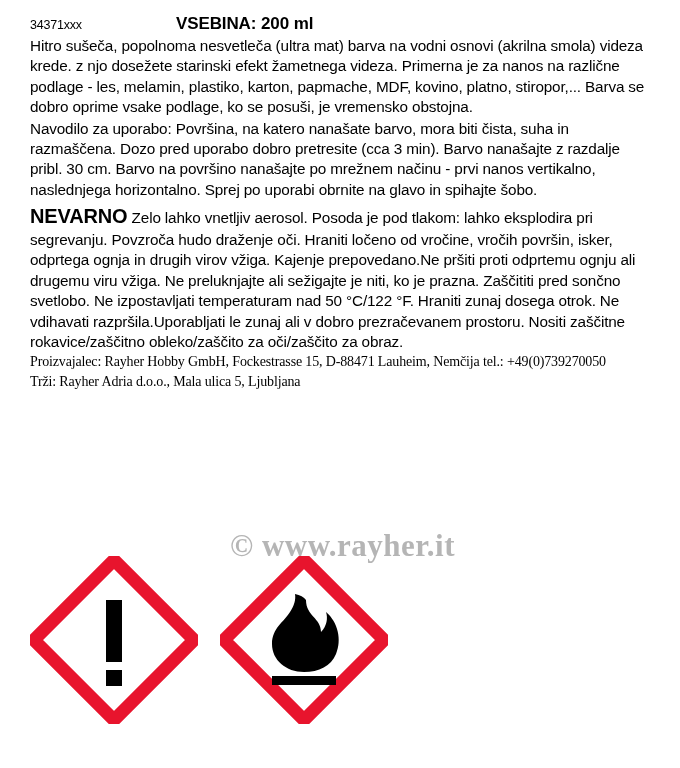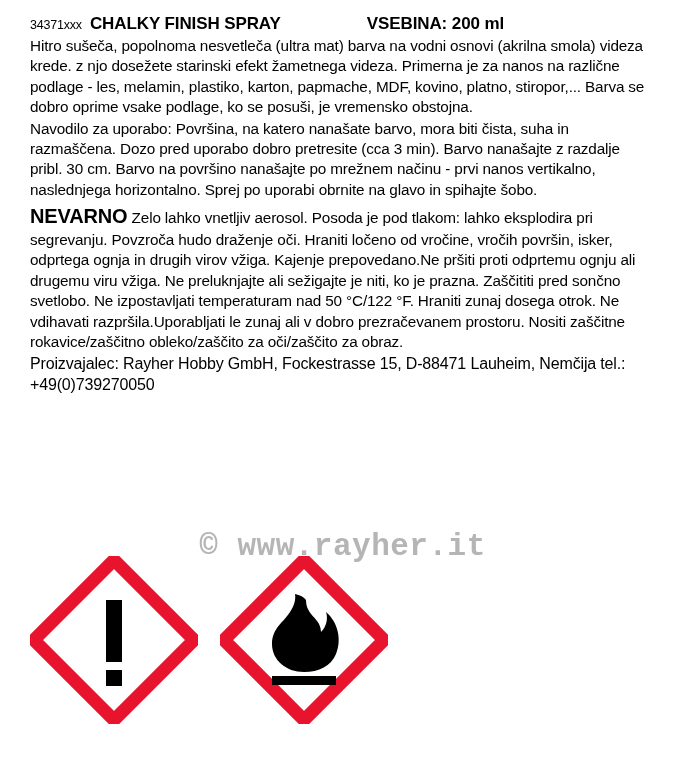--- a/index.html
+++ b/index.html
@@ -59,22 +59,23 @@
     margin-top: 1px;
   }
   .lead {
     font-weight: normal;
   }
   .danger-word {
     font-weight: bold;
     font-size: 20px;
   }
   .small-para {
-    font-size: 16px;
+    font-size: 14px;
     line-height: 1.32;
+    font-family: Liberation Serif, serif;
   }
   .spacer-2 { height: 3px; }
   
   .pictograms {
     position: absolute;
     left: 30px;
     top: 556px;
     display: flex;
     gap: 22px;
   }
@@ -90,47 +91,47 @@
   .watermark {
     position: absolute;
     left: 5px;
     right: 0;
     bottom: 16px;
     text-align: center;
     font-size: 31px;
     font-weight: bold;
     color: rgba(120,120,120,0.55);
     letter-spacing: 0.5px;
-    font-family: Liberation Mono, monospace;
+    font-family: Liberation Serif, serif;
     user-select: none;
   }
 </style>
 </head>
 <body>
 
 <div class="page">
 
   <div class="header-row">
     <span class="article-code">34371xxx</span>
-    <span class="product-title">CHALKY FINISH SPRAY</span>
     <span class="volume">VSEBINA: 200 ml</span>
   </div>
 
   <div class="body-text">
 
     <p class="para">Hitro sušeča, popolnoma nesvetleča (ultra mat) barva na vodni osnovi (akrilna smola) videza krede. z njo dosežete starinski efekt žametnega videza. Primerna je za nanos na različne podlage - les, melamin, plastiko, karton, papmache, MDF, kovino, platno, stiropor,... Barva se dobro oprime vsake podlage, ko se posuši, je vremensko obstojna.</p>
 
     <p class="para"><span class="lead">Navodilo za uporabo:</span><span> Površina, na katero nanašate barvo, mora biti čista, suha in razmaščena. Dozo pred uporabo dobro pretresite (cca 3 min). Barvo nanašajte z razdalje pribl. 30 cm. Barvo na površino nanašajte po mrežnem načinu - prvi nanos vertikalno, naslednjega horizontalno. Sprej po uporabi obrnite na glavo in spihajte šobo.</span></p>
 
     <div class="spacer-2"></div>
 
     <p class="para"><span class="danger-word">NEVARNO</span><span> Zelo lahko vnetljiv aerosol.  Posoda je pod tlakom: lahko eksplodira pri segrevanju.  Povzroča hudo draženje oči. Hraniti ločeno od vročine, vročih površin, isker, odprtega ognja in drugih virov vžiga. Kajenje prepovedano.Ne pršiti proti odprtemu ognju ali drugemu viru vžiga. Ne preluknjajte ali sežigajte je niti, ko je prazna. Zaščititi pred sončno svetlobo. Ne izpostavljati temperaturam nad 50 °C/122 °F. Hraniti zunaj dosega otrok. Ne vdihavati razpršila.Uporabljati le zunaj ali v dobro prezračevanem prostoru. Nositi zaščitne rokavice/zaščitno obleko/zaščito za oči/zaščito za obraz.</span></p>
 
     <p class="para small-para">Proizvajalec:  Rayher Hobby GmbH, Fockestrasse 15, D-88471 Lauheim, Nemčija  tel.: +49(0)739270050</p>
 
+    <p class="para small-para">Trži: Rayher Adria d.o.o., Mala ulica 5, Ljubljana</p>
 
   </div>
 
   <div class="pictograms">
 
     <div class="ghs">
       <svg width="168" height="168" viewBox="0 0 168 168" xmlns="http://www.w3.org/2000/svg">
         <polygon points="84,4 164,84 84,164 4,84" fill="#ffffff" stroke="#e8142d" stroke-width="13"></polygon>
         <rect x="76" y="44" width="16" height="62" fill="#000000"></rect>
         <rect x="76" y="114" width="16" height="16" fill="#000000"></rect>

